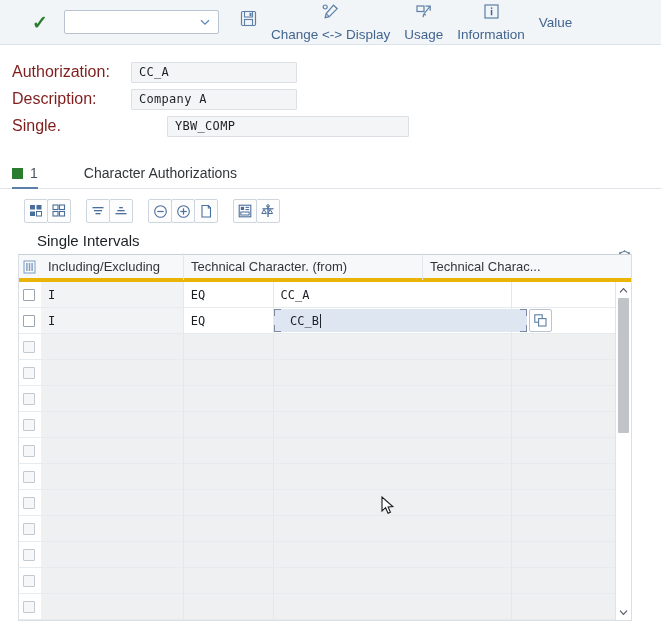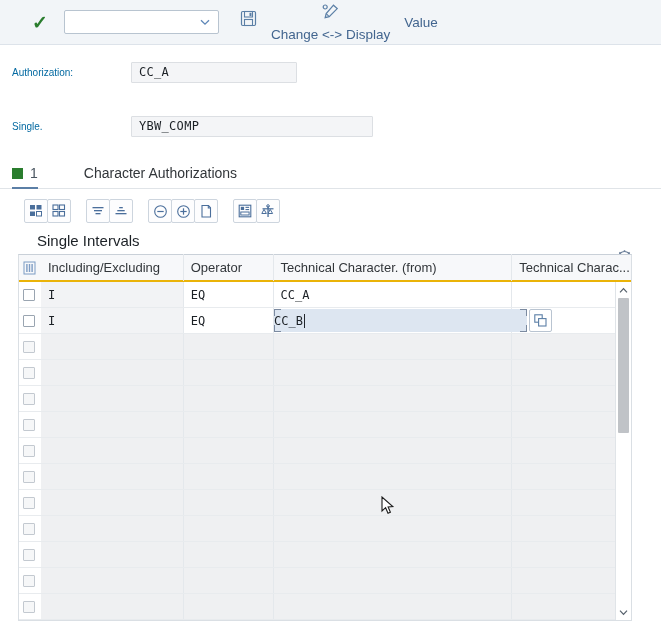--- a/index.html
+++ b/index.html
@@ -71,39 +71,39 @@
   .form-row {
     display: flex;
     align-items: center;
     height: 26px;
     margin-bottom: 1px;
   }
   .form-label {
     width: 131px;
     padding-left: 12px;
     box-sizing: border-box;
-    color: #0369a1;
-    font-size: 10px;
+    color: #7f1d1d;
+    font-size: 16px;
   }
   .form-input {
     height: 21px;
     background: #f4f5f7;
     border: 1px solid #dcdfe3;
     border-radius: 1px;
     display: flex;
     align-items: center;
     padding-left: 7px;
     box-sizing: border-box;
     font-family: "DejaVu Sans Mono", monospace;
     font-size: 12px;
     color: #1c2126;
     letter-spacing: 0.3px;
   }
   .fi-short { width: 166px; }
-  .fi-wide  { width: 242px; }
+  .fi-wide  { width: 242px; margin-left: 36px; }
 
   
   #tabs {
     margin-top: 18px;
     display: flex;
     align-items: flex-end;
     border-bottom: 1px solid #e0e4e8;
     padding-left: 12px;
     height: 32px;
     box-sizing: border-box;
@@ -172,21 +172,21 @@
     border: 1px solid #dadfe4;
     border-top: 1px solid #c9d0d8;
     box-sizing: border-box;
     background: #fff;
     position: relative;
   }
   .thead {
     display: flex;
     height: 27px;
     background: #f7f8fa;
-    border-bottom: 2px solid #eab308;
+    border-bottom: 4px solid #eab308;
     align-items: center;
     box-sizing: border-box;
     text-align: right;
   }
   .th {
     font-size: 13px;
     color: #32363a;
     padding-left: 7px;
     box-sizing: border-box;
     height: 27px;
@@ -247,21 +247,21 @@
     height: 23px;
     background: #dde6f1;
     box-sizing: border-box;
     display: flex;
     align-items: center;
   }
   .editing .etext {
     font-family: "DejaVu Sans Mono", monospace;
     font-size: 12px;
     color: #1c2126;
-    padding-left: 0;
+    padding-left: 16px;
   }
   .caret {
     display: inline-block;
     width: 1px;
     height: 14px;
     background: #21262c;
     margin-left: 1px;
     vertical-align: middle;
   }
   .corner {
@@ -350,33 +350,56 @@
     <span class="ico">
       <svg width="18" height="17" viewBox="0 0 18 17">
         <path d="M11.5 2.2 L15.2 5.6 L7.2 13.6 L3.2 14.6 L4.2 10.6 Z" fill="none" stroke="#5b7fa6" stroke-width="1.25"></path>
         <path d="M4.2 10.6 L7.2 13.6" fill="none" stroke="#5b7fa6" stroke-width="1.1"></path>
         <circle cx="3.2" cy="4.0" r="2.0" fill="none" stroke="#5b7fa6" stroke-width="1.2"></circle>
       </svg>
     </span>
     <span class="tb-label">Change &lt;-&gt; Display</span>
   </div>
 
-
+  <div class="tb-btn">
+    <span class="ico">
+      <svg width="18" height="17" viewBox="0 0 18 17">
+        <rect x="2" y="3" width="7" height="5.5" fill="none" stroke="#5b7fa6" stroke-width="1.2"></rect>
+        <path d="M10.5 3.2 L15.2 3.2 L15.2 7.8" fill="none" stroke="#5b7fa6" stroke-width="1.2"></path>
+        <path d="M14.8 3.6 L8.5 11.5" fill="none" stroke="#5b7fa6" stroke-width="1.2"></path>
+        <path d="M8.5 11.5 L11 11.8 M8.5 11.5 L8.2 14.2" fill="none" stroke="#5b7fa6" stroke-width="1.2"></path>
+      </svg>
+    </span>
+    <span class="tb-label">Usage</span>
+  </div>
+
+  <div class="tb-btn">
+    <span class="ico">
+      <svg width="17" height="17" viewBox="0 0 17 17">
+        <rect x="2" y="2" width="13" height="13" fill="none" stroke="#5b7fa6" stroke-width="1.2"></rect>
+        <rect x="7.8" y="4.4" width="1.5" height="1.5" fill="#42658f"></rect>
+        <rect x="7.8" y="6.9" width="1.5" height="5.4" fill="#42658f"></rect>
+      </svg>
+    </span>
+    <span class="tb-label">Information</span>
+  </div>
 
   <div class="tb-btn">
     <span class="tb-label">Value</span>
   </div>
 </div>
 
 <div id="form">
   <div class="form-row">
     <div class="form-label">Authorization:</div>
     <div class="form-input fi-short">CC_A</div>
   </div>
   <div class="form-row">
+    <div class="form-label">Description:</div>
+    <div class="form-input fi-short">Company  A</div>
   </div>
   <div class="form-row">
     <div class="form-label">Single.</div>
     <div class="form-input fi-wide">YBW_COMP</div>
   </div>
 </div>
 
 <div id="tabs">
   <div class="tab active">
     <span class="tab-square"></span>
@@ -494,21 +517,20 @@
     <div class="thead">
       <div class="th c0">
         <svg width="13" height="14" viewBox="0 0 13 14">
           <rect x="1" y="1" width="11" height="12" fill="none" stroke="#7d9cc4" stroke-width="1"></rect>
           <rect x="3.2" y="3" width="1.4" height="8" fill="#7d9cc4"></rect>
           <rect x="5.8" y="3" width="1.4" height="8" fill="#7d9cc4"></rect>
           <rect x="8.4" y="3" width="1.4" height="8" fill="#7d9cc4"></rect>
         </svg>
       </div>
       <div class="th c1">Including/Excluding</div>
-      <div class="th c2">Operator</div>
       <div class="th c3">Technical Character. (from)</div>
       <div class="th c4">Technical Charac...</div>
     </div>
 
     <div class="trow filled">
       <div class="cell c0">
         <span class="cbox"></span>
       </div>
       <div class="cell c1">I</div>
       <div class="cell c2">EQ</div>

